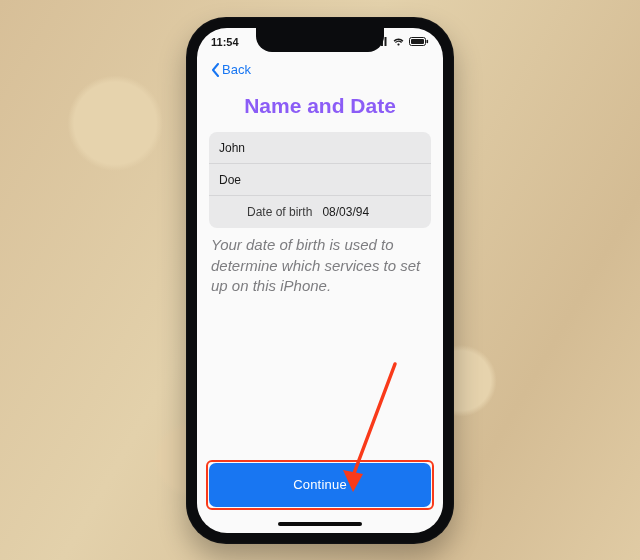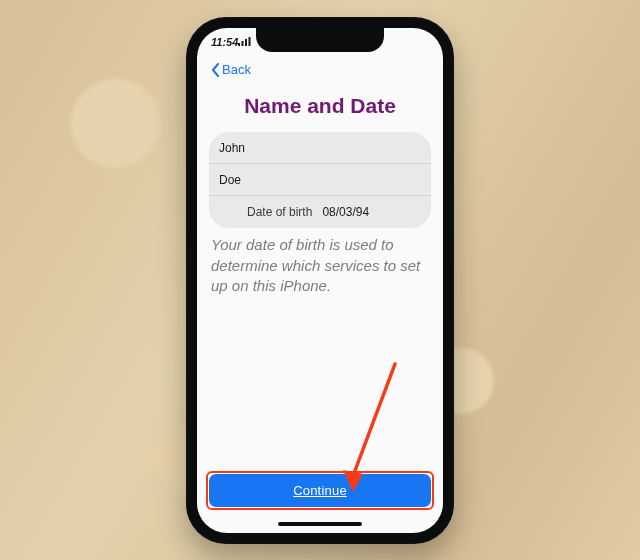--- a/index.html
+++ b/index.html
@@ -34,63 +34,61 @@
     position:relative;width:100%;height:100%;border-radius:30px;
     background:var(--screen-bg);overflow:hidden;display:flex;flex-direction:column;
   }
   .notch{
     position:absolute;top:0;left:50%;transform:translateX(-50%);
     width:128px;height:24px;background:var(--phone-black);
     border-bottom-left-radius:16px;border-bottom-right-radius:16px;z-index:5;
   }
   .statusbar{
     position:relative;height:28px;flex:0 0 28px;display:flex;align-items:center;
-    justify-content:flex-start;padding:0 14px;font-size:11px;font-weight:600;
+    justify-content:space-between;padding:0 14px;font-size:11px;font-weight:600;
     color:#1a1a1a;
-    font-style:italic;
   }
   .status-right{display:flex;align-items:center;gap:4px;}
   .signal-icon,.wifi-icon,.battery-icon{display:inline-flex;}
   .nav{
     flex:0 0 28px;display:flex;padding:0 10px;font-size:13px;
   }
   .back{
     display:flex;align-items:center;gap:2px;color:var(--ios-chevron);
     background:none;border:none;padding:2px 4px;cursor:pointer;font-size:13px;
     font-family:inherit;
   }
   .chevron-left{width:9px;height:14px;}
   .content{flex:1;display:flex;flex-direction:column;padding:0 12px 8px;}
   .title{
-    font-size:21px;font-weight:700;color:#701a75;text-align:center;line-height:1.18;
+    font-size:21px;font-weight:700;color:#8b5cf6;text-align:center;line-height:1.18;
     margin:10px 0 14px;
   }
   .fields{
-    background:var(--field-bg);border-radius:20px;overflow:hidden;
+    background:var(--field-bg);border-radius:8px;overflow:hidden;
   }
   .row{
     display:flex;align-items:center;height:32px;padding:0 10px;font-size:12px;
     border-bottom:1px solid var(--field-border);color:#1a1a1a;box-sizing:border-box;
   }
   .row:last-child{border-bottom:none;padding-left:38px;}
   .row-label{color:#3a3a3a;margin-right:10px;}
   .helper{
     font-size:15px;color:var(--subtext);margin:7px 2px 0;line-height:1.35;font-style:italic;
   }
   .spacer{flex:1;}
   .continue-wrap{position:relative;margin-bottom:4px;}
   .callout-box{
     position:absolute;left:-3px;right:-3px;top:-3px;bottom:-3px;
     border:2.5px solid var(--callout);border-radius:6px;pointer-events:none;
   }
   .continue{
-    width:100%;height:33px;border:none;border-radius:7px;background:var(--ios-blue);
+    width:100%;height:44px;border:none;border-radius:7px;background:var(--ios-blue);
     color:#fff;font-size:13px;font-weight:500;letter-spacing:.2px;cursor:pointer;
     font-family:inherit;
-    text-decoration:underline;
   }
   .home-indicator{
     flex:0 0 14px;display:flex;align-items:flex-start;justify-content:center;
   }
   .home-indicator div{width:84px;height:4px;border-radius:3px;background:#0b0b0b;margin-top:3px;}
   .arrow-overlay{
     position:absolute;pointer-events:none;z-index:20;
   }
 </style>
 </head>

